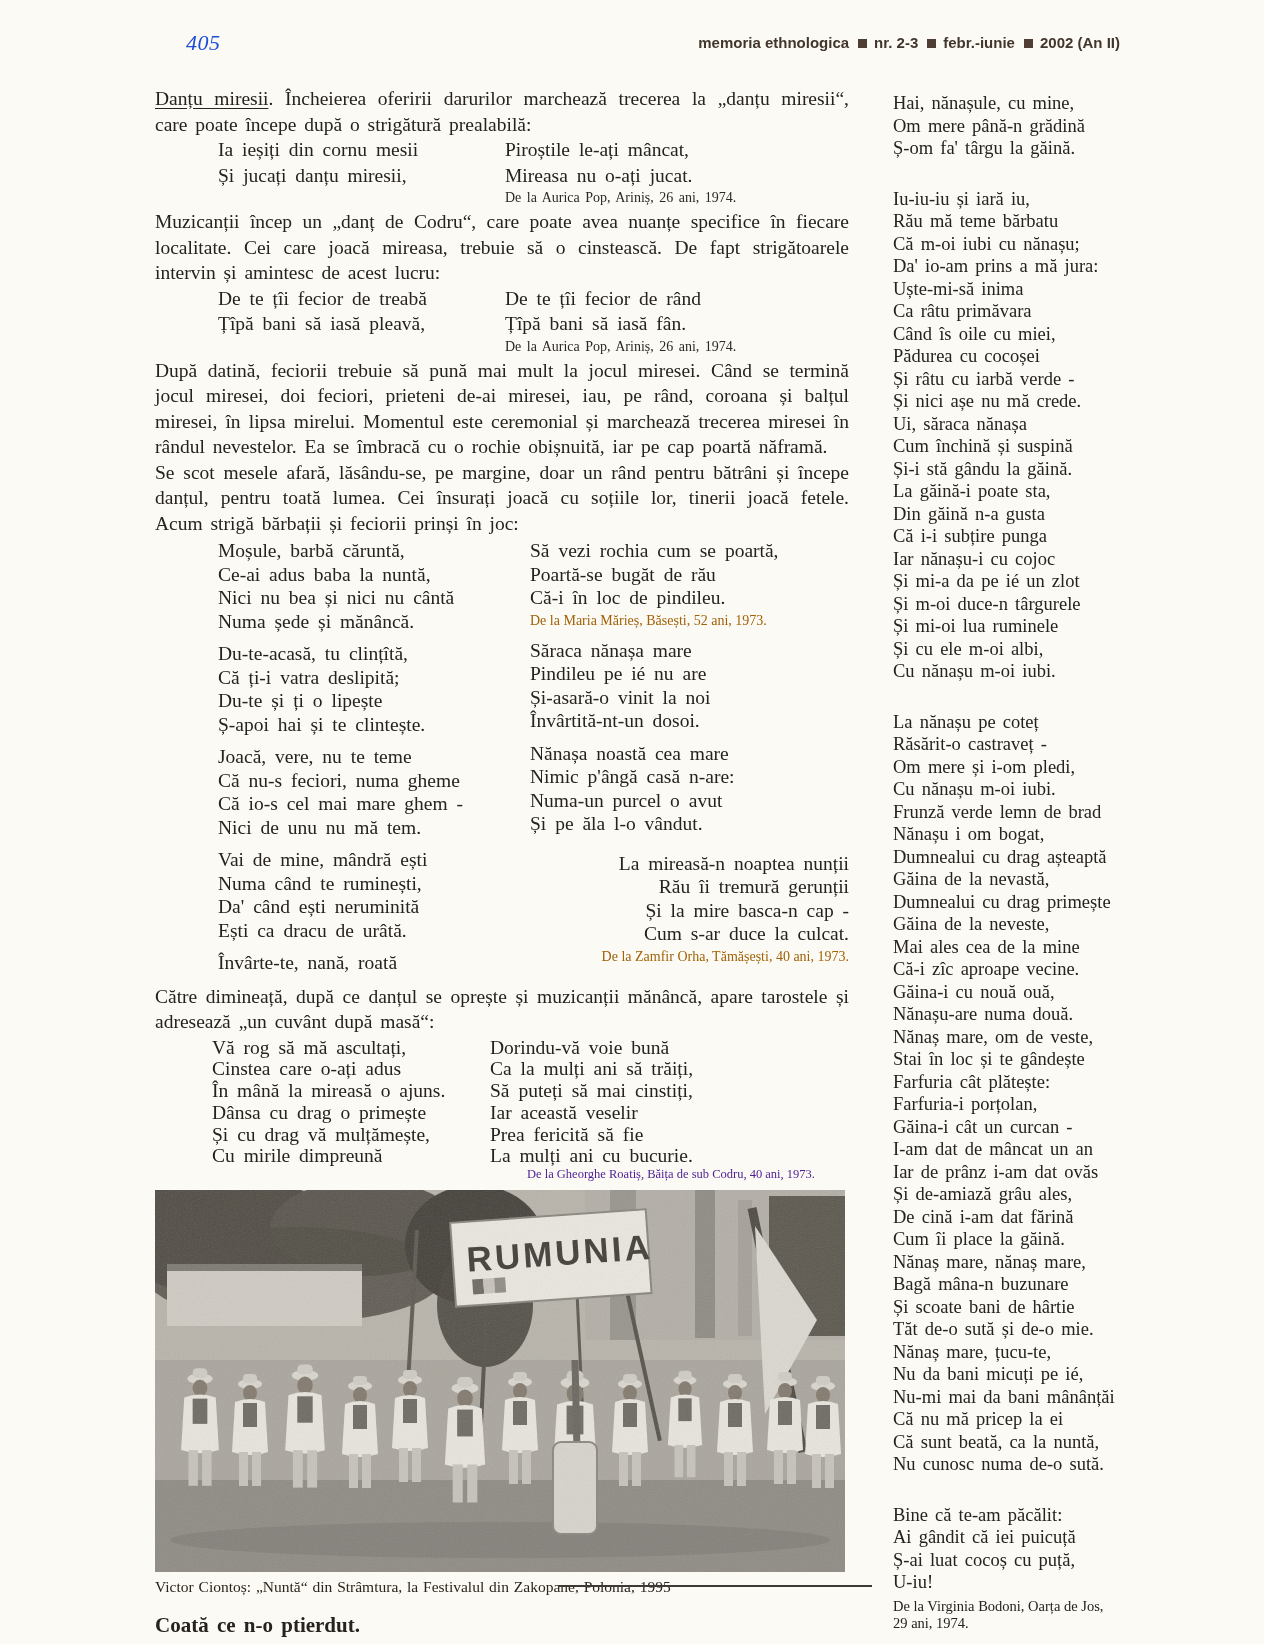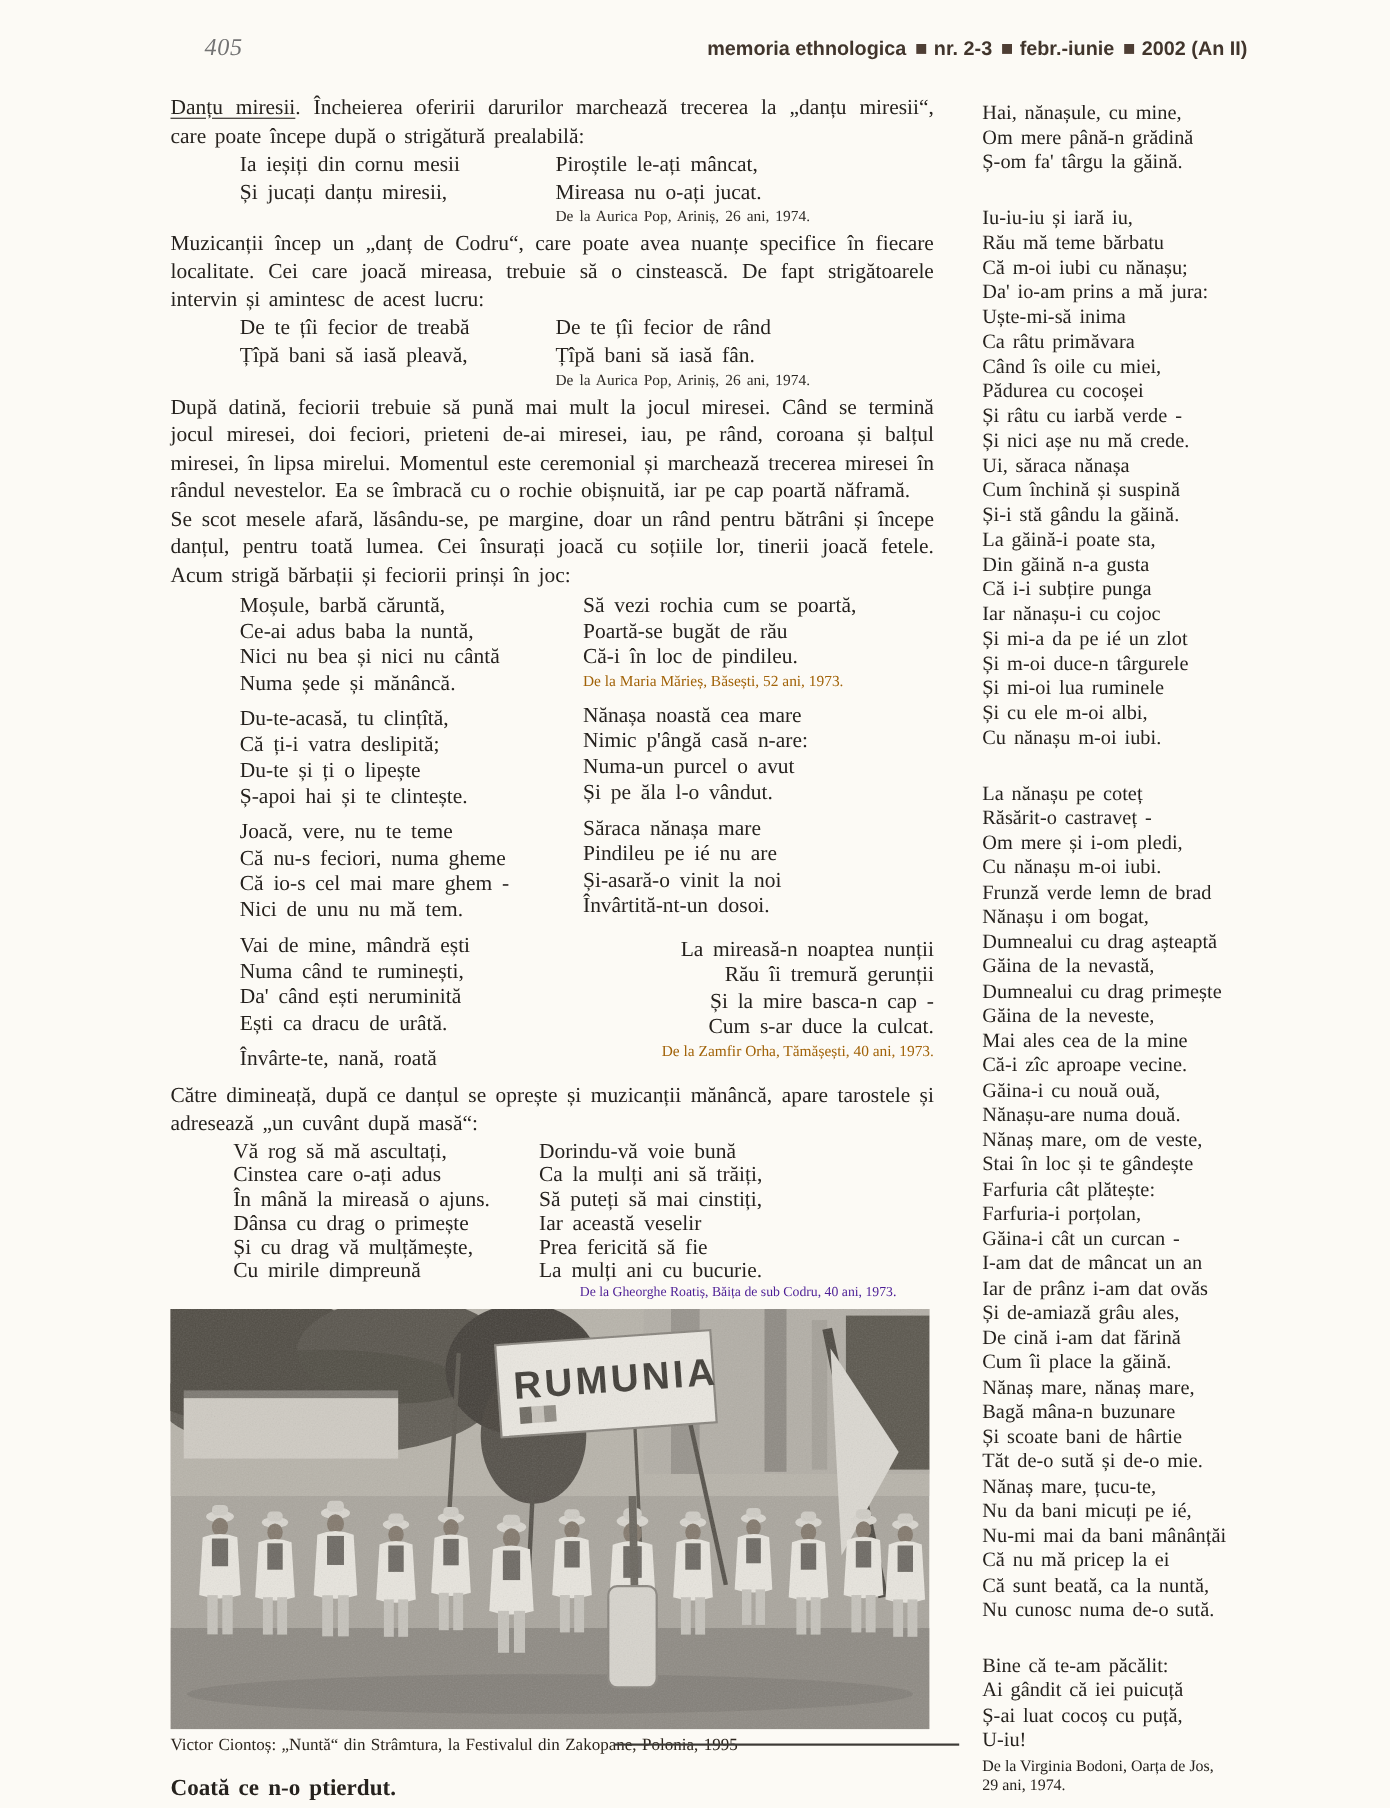--- a/index.html
+++ b/index.html
@@ -3,24 +3,24 @@
 <meta charset="utf-8">
 <style>
   html,body{margin:0;padding:0;}
   body{
     width:1264px;height:1644px;position:relative;overflow:hidden;
     background:#fcfaf5;color:#26221e;
     font-family:"Liberation Serif", serif;
   }
   
   .pg{position:absolute;left:186px;top:30px;font-size:22px;font-style:italic;
-      color:#737373;letter-spacing:.5px;}
-  .hd{position:absolute;top:34px;right:130px;white-space:nowrap;
+      color:#1d4ed8;letter-spacing:.5px;}
+  .hd{position:absolute;top:34px;right:144px;white-space:nowrap;
       font-family:"Liberation Sans", sans-serif;font-weight:bold;
-      font-size:18px;color:#41352c;}
+      font-size:15px;color:#41352c;}
   .sq{display:inline-block;width:9px;height:9px;background:#4e3e34;
       margin:0 7px 2px 9px;vertical-align:middle;}
   
   .main{position:absolute;left:155px;top:86px;width:694px;
         font-size:19.5px;line-height:25.5px;}
   .main p{margin:0;text-align:justify;word-spacing:3px;}
   .lead{text-decoration:underline;text-underline-offset:3px;}
   .vrow{display:flex;}
   .vcol{flex:0 0 auto;}
   .vcol:last-child{flex:1 1 auto;}
@@ -149,34 +149,34 @@
 
         <div class="vline">Să vezi rochia cum se poartă,</div>
             <div class="vline">Poartă-se bugăt de rău</div>
             <div class="vline">Că-i în loc de pindileu.</div>
           </div>
         <div class="attr-inline">De la Maria Mărieș, Băsești, 52 ani, 1973.</div>
       </div>
         <div class="stanza">
         <div>
 
+        <div class="vline">Săraca nănașa mare</div>
+            <div class="vline">Pindileu pe ié nu are</div>
+            <div class="vline">Și-asară-o vinit la noi</div>
+            <div class="vline">Învârtită-nt-un dosoi.</div>
+          </div>
+
+      </div>
+        <div class="stanza">
+        <div>
+
         <div class="vline">Nănașa noastă cea mare</div>
             <div class="vline">Nimic p'ângă casă n-are:</div>
             <div class="vline">Numa-un purcel o avut</div>
             <div class="vline">Și pe ăla l-o vândut.</div>
-          </div>
-
-      </div>
-        <div class="stanza">
-        <div>
-
-        <div class="vline">Săraca nănașa mare</div>
-            <div class="vline">Pindileu pe ié nu are</div>
-            <div class="vline">Și-asară-o vinit la noi</div>
-            <div class="vline">Învârtită-nt-un dosoi.</div>
           </div>
 
       </div>
         <div class="stanza">
         <div>
 
         <div class="vline">La mireasă-n noaptea nunții</div>
             <div class="vline">Rău îi tremură gerunții</div>
             <div class="vline">Și la mire basca-n cap -</div>
             <div class="vline">Cum s-ar duce la culcat.</div>

